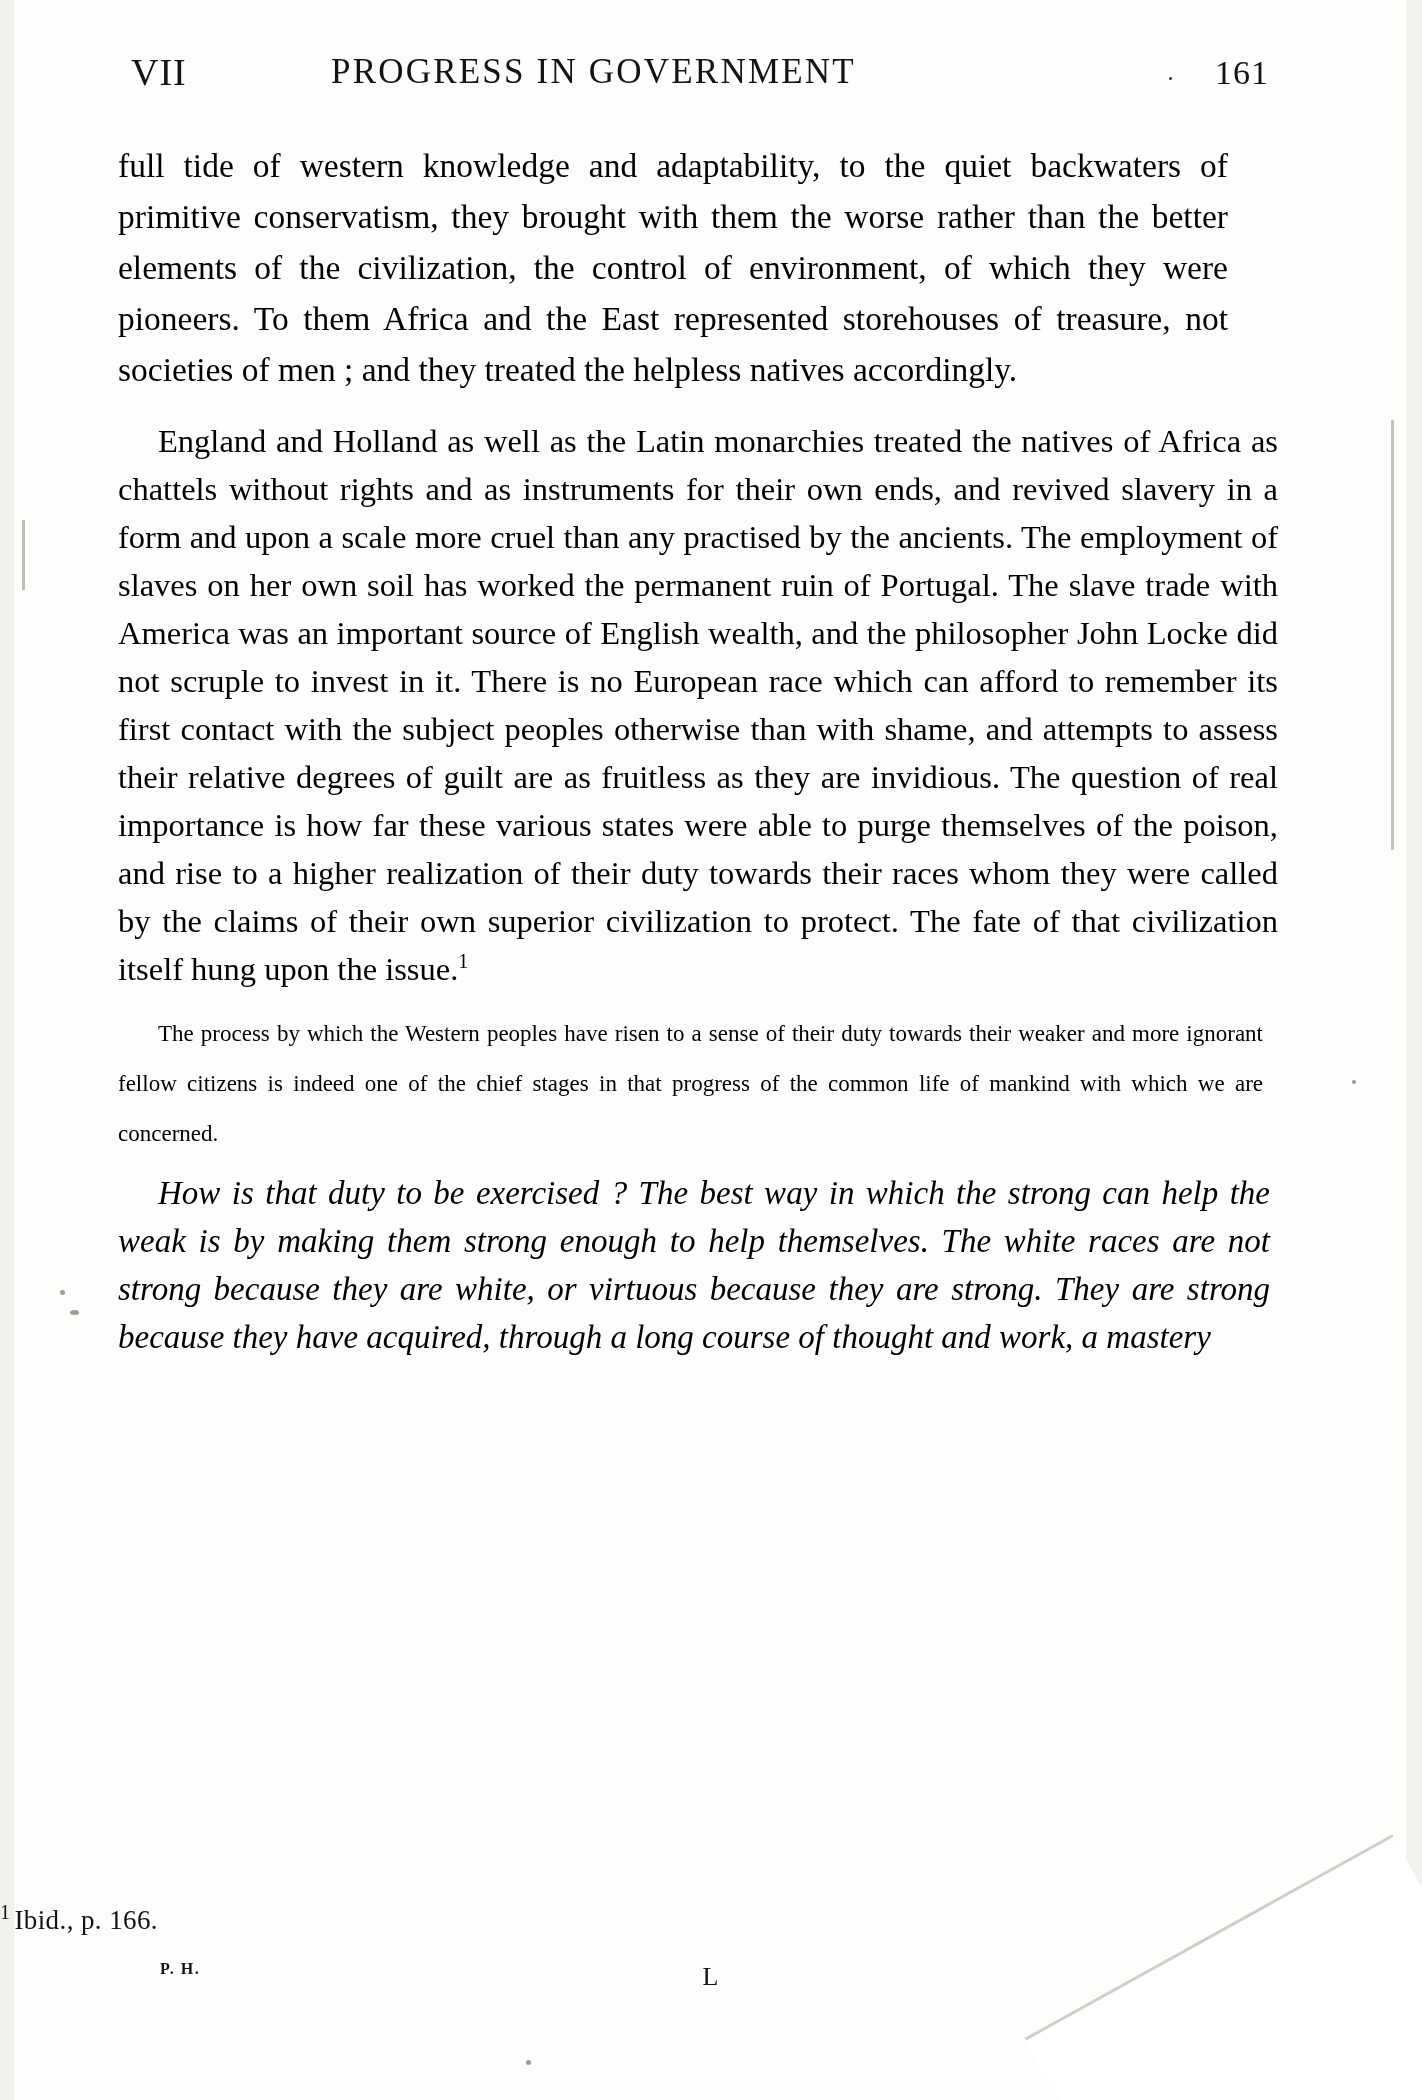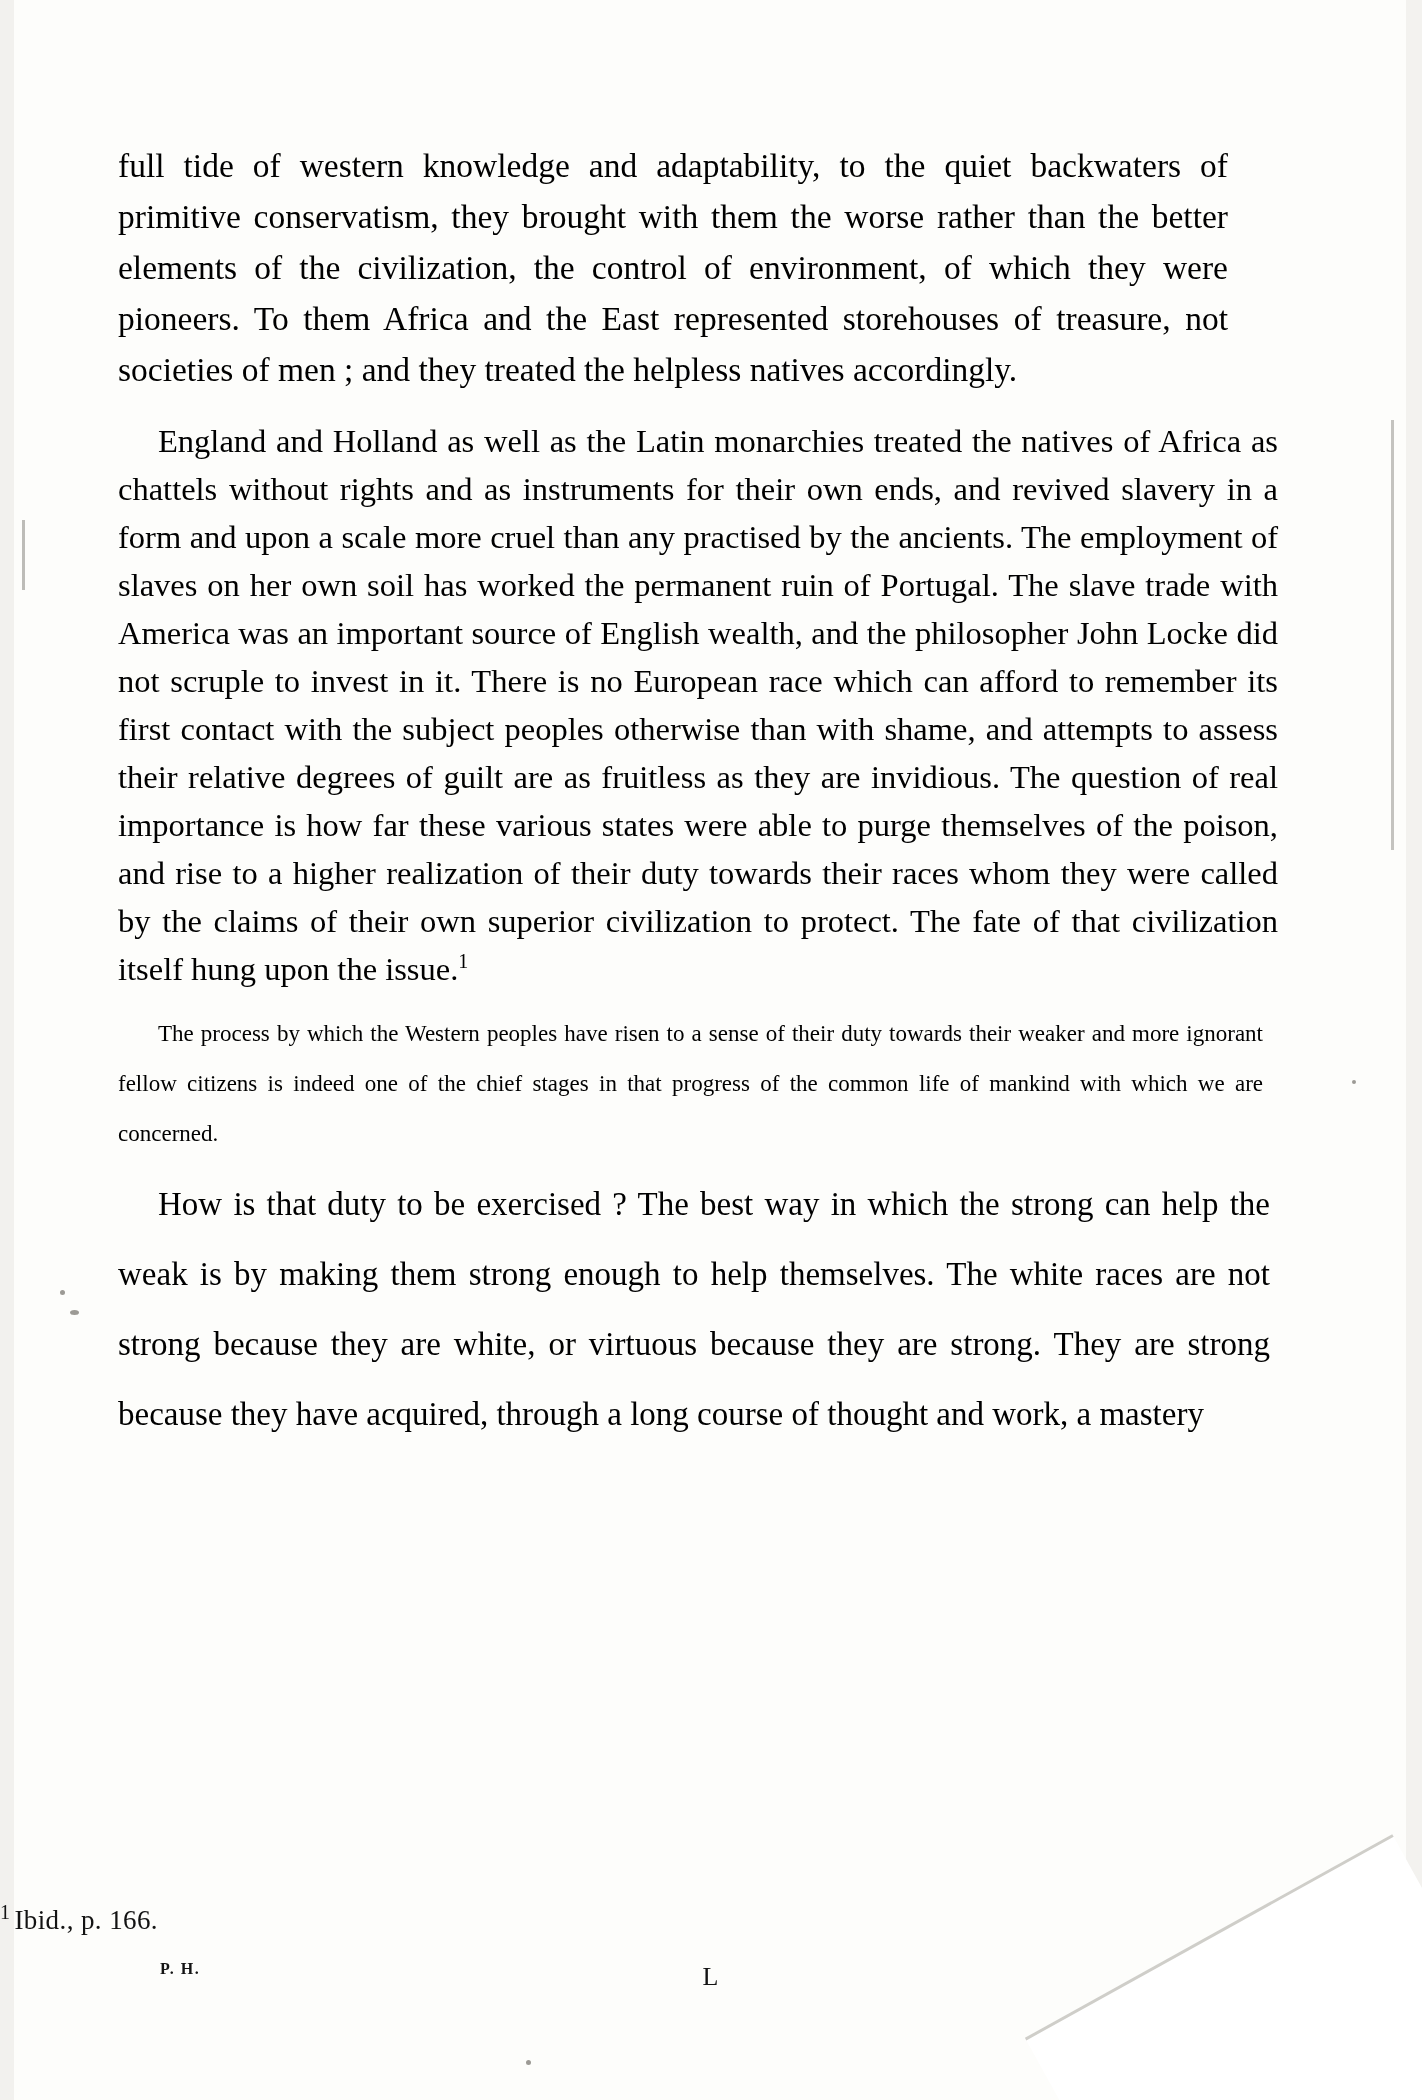--- a/index.html
+++ b/index.html
@@ -127,24 +127,25 @@
   }
   p.para.block-3 {
     font-size: 23px;
     line-height: 50px;
     width: 1145px;
     text-indent: 40px;
     margin-bottom: 10px;
   }
   p.para.block-4 {
     font-size: 33px;
-    line-height: 70px;
+    line-height: 48px;
     width: 1152px;
     text-indent: 40px;
     margin-bottom: 0;
+    font-style: italic;
   }
   .sup {
     font-size: 20px;
     vertical-align: super;
     line-height: 0;
   }
 
   
   .footnote {
     position: absolute;
@@ -188,20 +189,28 @@
 </head>
 <body>
 
 <div class="page">
 
   <div class="paper-edge-left"></div>
   <div class="paper-edge-right"></div>
   <div class="scan-mark-left"></div>
   <div class="scan-mark-right"></div>
 
+  <div class="header">
+    <div class="header-inner">
+      <span class="chapter-num">VII</span>
+      <span class="running-title">PROGRESS IN GOVERNMENT</span>
+      <span class="page-num-dot">·</span>
+      <span class="page-num">161</span>
+    </div>
+  </div>
 
   <div class="body-col">
     <p class="para block-1">full tide of western knowledge and adaptability, to the quiet backwaters of primitive conservatism, they brought with them the worse rather than the better elements of the civilization, the control of environment, of which they were pioneers.  To them Africa and the East represented storehouses of treasure, not societies of men ; and they treated the helpless natives accordingly.</p>
     <p class="para block-2"><span>England and Holland as well as the Latin monarchies treated the natives of Africa as chattels without rights and as instruments for their own ends, and revived slavery in a form and upon a scale more cruel than any practised by the ancients.  The employment of slaves on her own soil has worked the permanent ruin of Portugal. The slave trade with America was an important source of English wealth, and the philosopher John Locke did not scruple to invest in it.  There is no European race which can afford to remember its first contact with the subject peoples otherwise than with shame, and attempts to assess their relative degrees of guilt are as fruitless as they are invidious.  The question of real importance is how far these various states were able to purge themselves of the poison, and rise to a higher realization of their duty towards their races whom they were called by the claims of their own superior civilization to protect.  The fate of that civilization itself hung upon the issue.</span><span class="sup">1</span></p>
     <p class="para block-3">The process by which the Western peoples have risen to a sense of their duty towards their weaker and more ignorant fellow citizens is indeed one of the chief stages in that progress of the common life of mankind with which we are concerned.</p>
     <p class="para block-4">How is that duty to be exercised ?  The best way in which the strong can help the weak is by making them strong enough to help themselves.  The white races are not strong because they are white, or virtuous because they are strong.  They are strong because they have acquired, through a long course of thought and work, a mastery</p>
   </div>
 
   <div class="footnote">
     <span class="fn-mark">1</span><span>Ibid., p. 166.</span>

